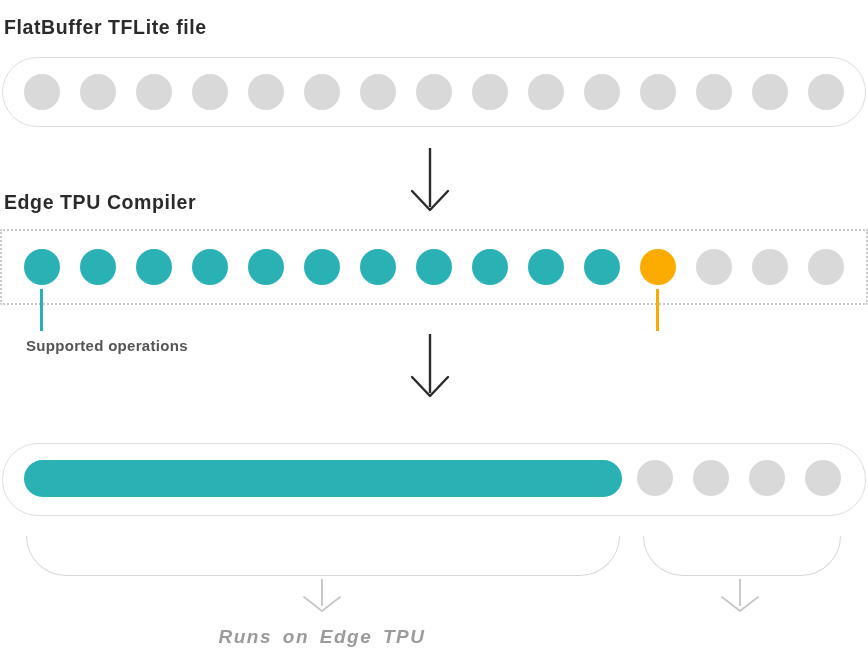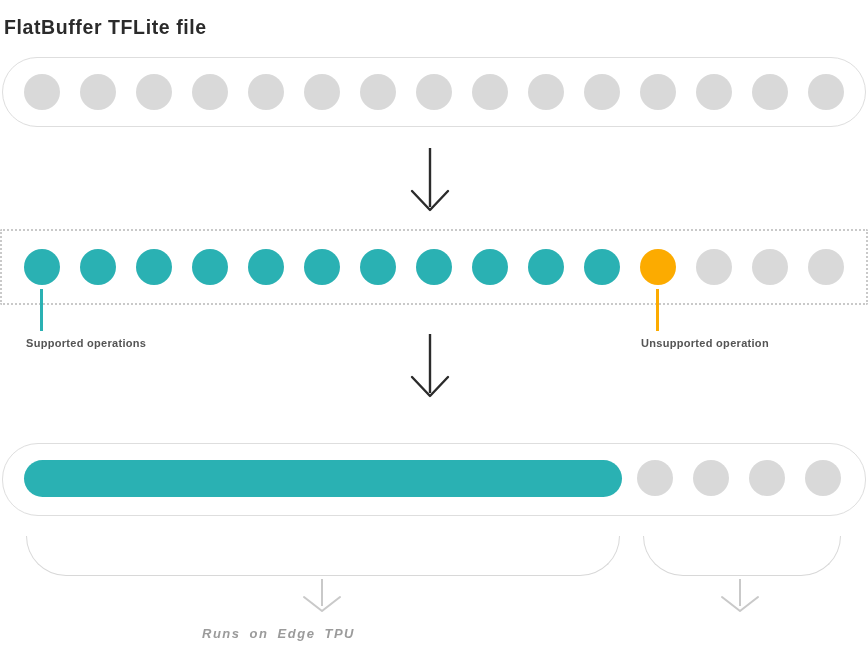--- a/index.html
+++ b/index.html
@@ -62,46 +62,47 @@
     border-radius: 18.5px;
     background: var(--teal);
   }
 
   .leader-line { width: 3px; height: 42px; }
   .leader-line--teal   { background: var(--teal); }
   .leader-line--orange { background: var(--orange); }
 
   .annotation {
     color: var(--annotation_color);
-    font-size: 11px;
+    font-size: 15px;
     font-weight: 700;
     letter-spacing: 0.3px;
     white-space: nowrap;
   }
 
   .arrow-dark  { color: var(--arrow_dark); }
   .arrow-light { color: var(--arrow_light); }
 
   .bracket {
     box-sizing: border-box;
     height: 40px;
     border-left: 1.5px solid var(--bracket);
     border-right: 1.5px solid var(--bracket);
     border-bottom: 1.5px solid var(--bracket);
     border-bottom-left-radius: 40px;
     border-bottom-right-radius: 40px;
   }
 
   .caption {
     color: var(--caption_color);
-    font-size: 13px;
+    font-size: 19px;
     font-weight: 700;
     font-style: italic;
     letter-spacing: 1.5px;
     word-spacing: 4px;
+    text-align: center;
     white-space: nowrap;
   }
 </style>
 </head>
 <body>
 
 <div class="page">
 
   <div class="abs section-title" style="left:4px; top:16px;">FlatBuffer TFLite file</div>
 
@@ -121,20 +122,21 @@
       <span class="dot dot--gray"></span>
       <span class="dot dot--gray"></span>
       <span class="dot dot--gray"></span>
     </div>
 
   <svg class="abs arrow-dark" style="left:408px; top:147px;" width="44" height="66" viewBox="0 0 44 66">
     <line x1="22" y1="1" x2="22" y2="60" stroke="currentColor" stroke-width="2.4"></line>
     <polyline points="4,44 22,63 40,44" fill="none" stroke="currentColor" stroke-width="2.4" stroke-linecap="round" stroke-linejoin="round"></polyline>
   </svg>
 
+  <div class="abs section-title" style="left:4px; top:191px;">Edge TPU Compiler</div>
 
   <div class="abs ops-container ops-container--dotted" style="top:229px;">
       <span class="dot dot--teal"></span>
       <span class="dot dot--teal"></span>
       <span class="dot dot--teal"></span>
       <span class="dot dot--teal"></span>
       <span class="dot dot--teal"></span>
       <span class="dot dot--teal"></span>
       <span class="dot dot--teal"></span>
       <span class="dot dot--teal"></span>
@@ -144,21 +146,20 @@
       <span class="dot dot--orange"></span>
       <span class="dot dot--gray"></span>
       <span class="dot dot--gray"></span>
       <span class="dot dot--gray"></span>
     </div>
 
   <div class="abs leader-line leader-line--teal" style="left:40px; top:289px;"></div>
   <div class="abs annotation" style="left:26px; top:337px;">Supported operations</div>
 
   <div class="abs leader-line leader-line--orange" style="left:656px; top:289px;"></div>
-  <div class="abs annotation" style="left:641px; top:337px;">Unsupported operation</div>
 
   <svg class="abs arrow-dark" style="left:408px; top:333px;" width="44" height="66" viewBox="0 0 44 66">
     <line x1="22" y1="1" x2="22" y2="60" stroke="currentColor" stroke-width="2.4"></line>
     <polyline points="4,44 22,63 40,44" fill="none" stroke="currentColor" stroke-width="2.4" stroke-linecap="round" stroke-linejoin="round"></polyline>
   </svg>
 
 
   <div class="abs" style="left:2px; top:443px; width:864px; height:73px; box-sizing:border-box;
               border:1.5px solid var(--container_border); border-radius:36px;">
     <div class="abs merged-bar"></div>

